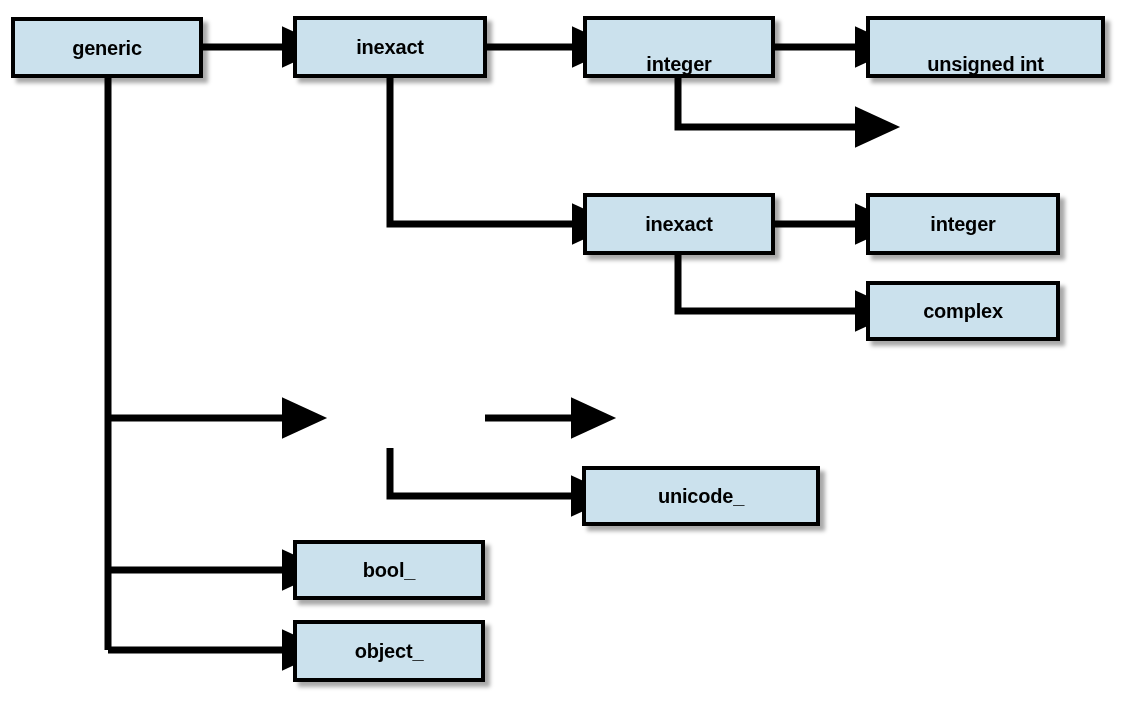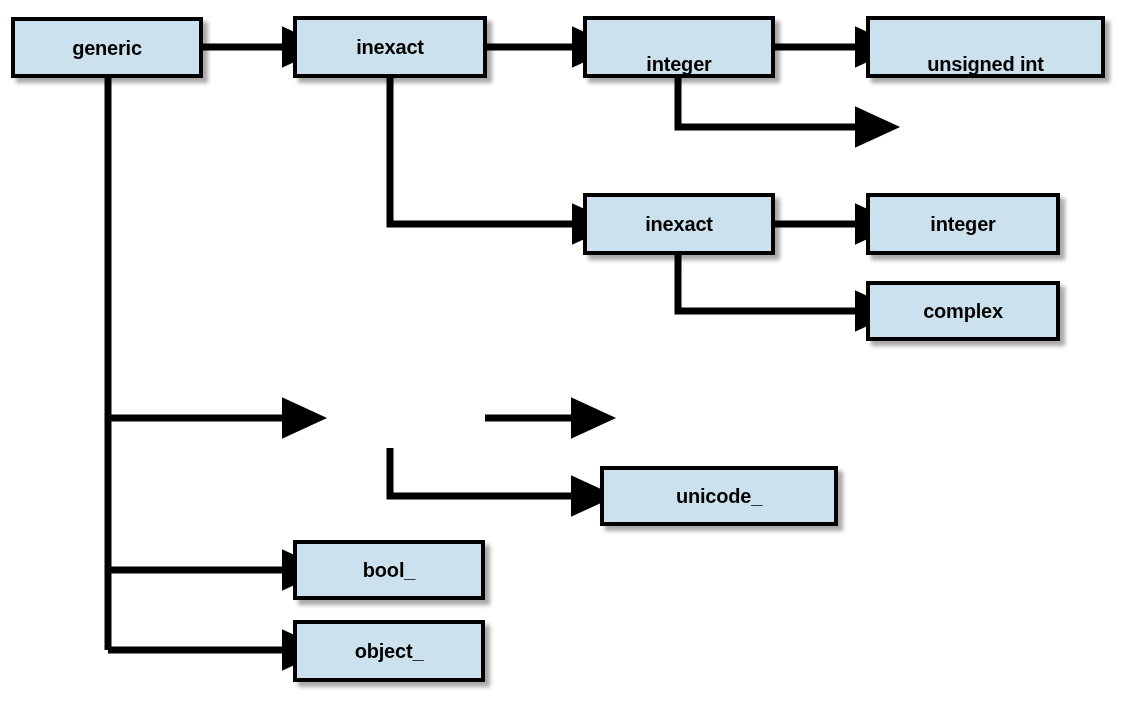--- a/index.html
+++ b/index.html
@@ -109,21 +109,21 @@
   <div class="node" style="left:866px; top:193px; width:194px; height:62px;">
     <span class="node-label">integer</span>
   </div>
 
   <div class="node" style="left:866px; top:281px; width:194px; height:60px;">
     <span class="node-label">complex</span>
   </div>
 
 
 
-  <div class="node" style="left:600px; top:466px; width:238px; height:60px;">
+  <div class="node" style="left:582px; top:466px; width:238px; height:60px;">
     <span class="node-label">unicode_</span>
   </div>
 
   <div class="node" style="left:293px; top:540px; width:192px; height:60px;">
     <span class="node-label">bool_</span>
   </div>
 
   <div class="node" style="left:293px; top:620px; width:192px; height:62px;text-align:center;">
     <span class="node-label">object_</span>
   </div>

